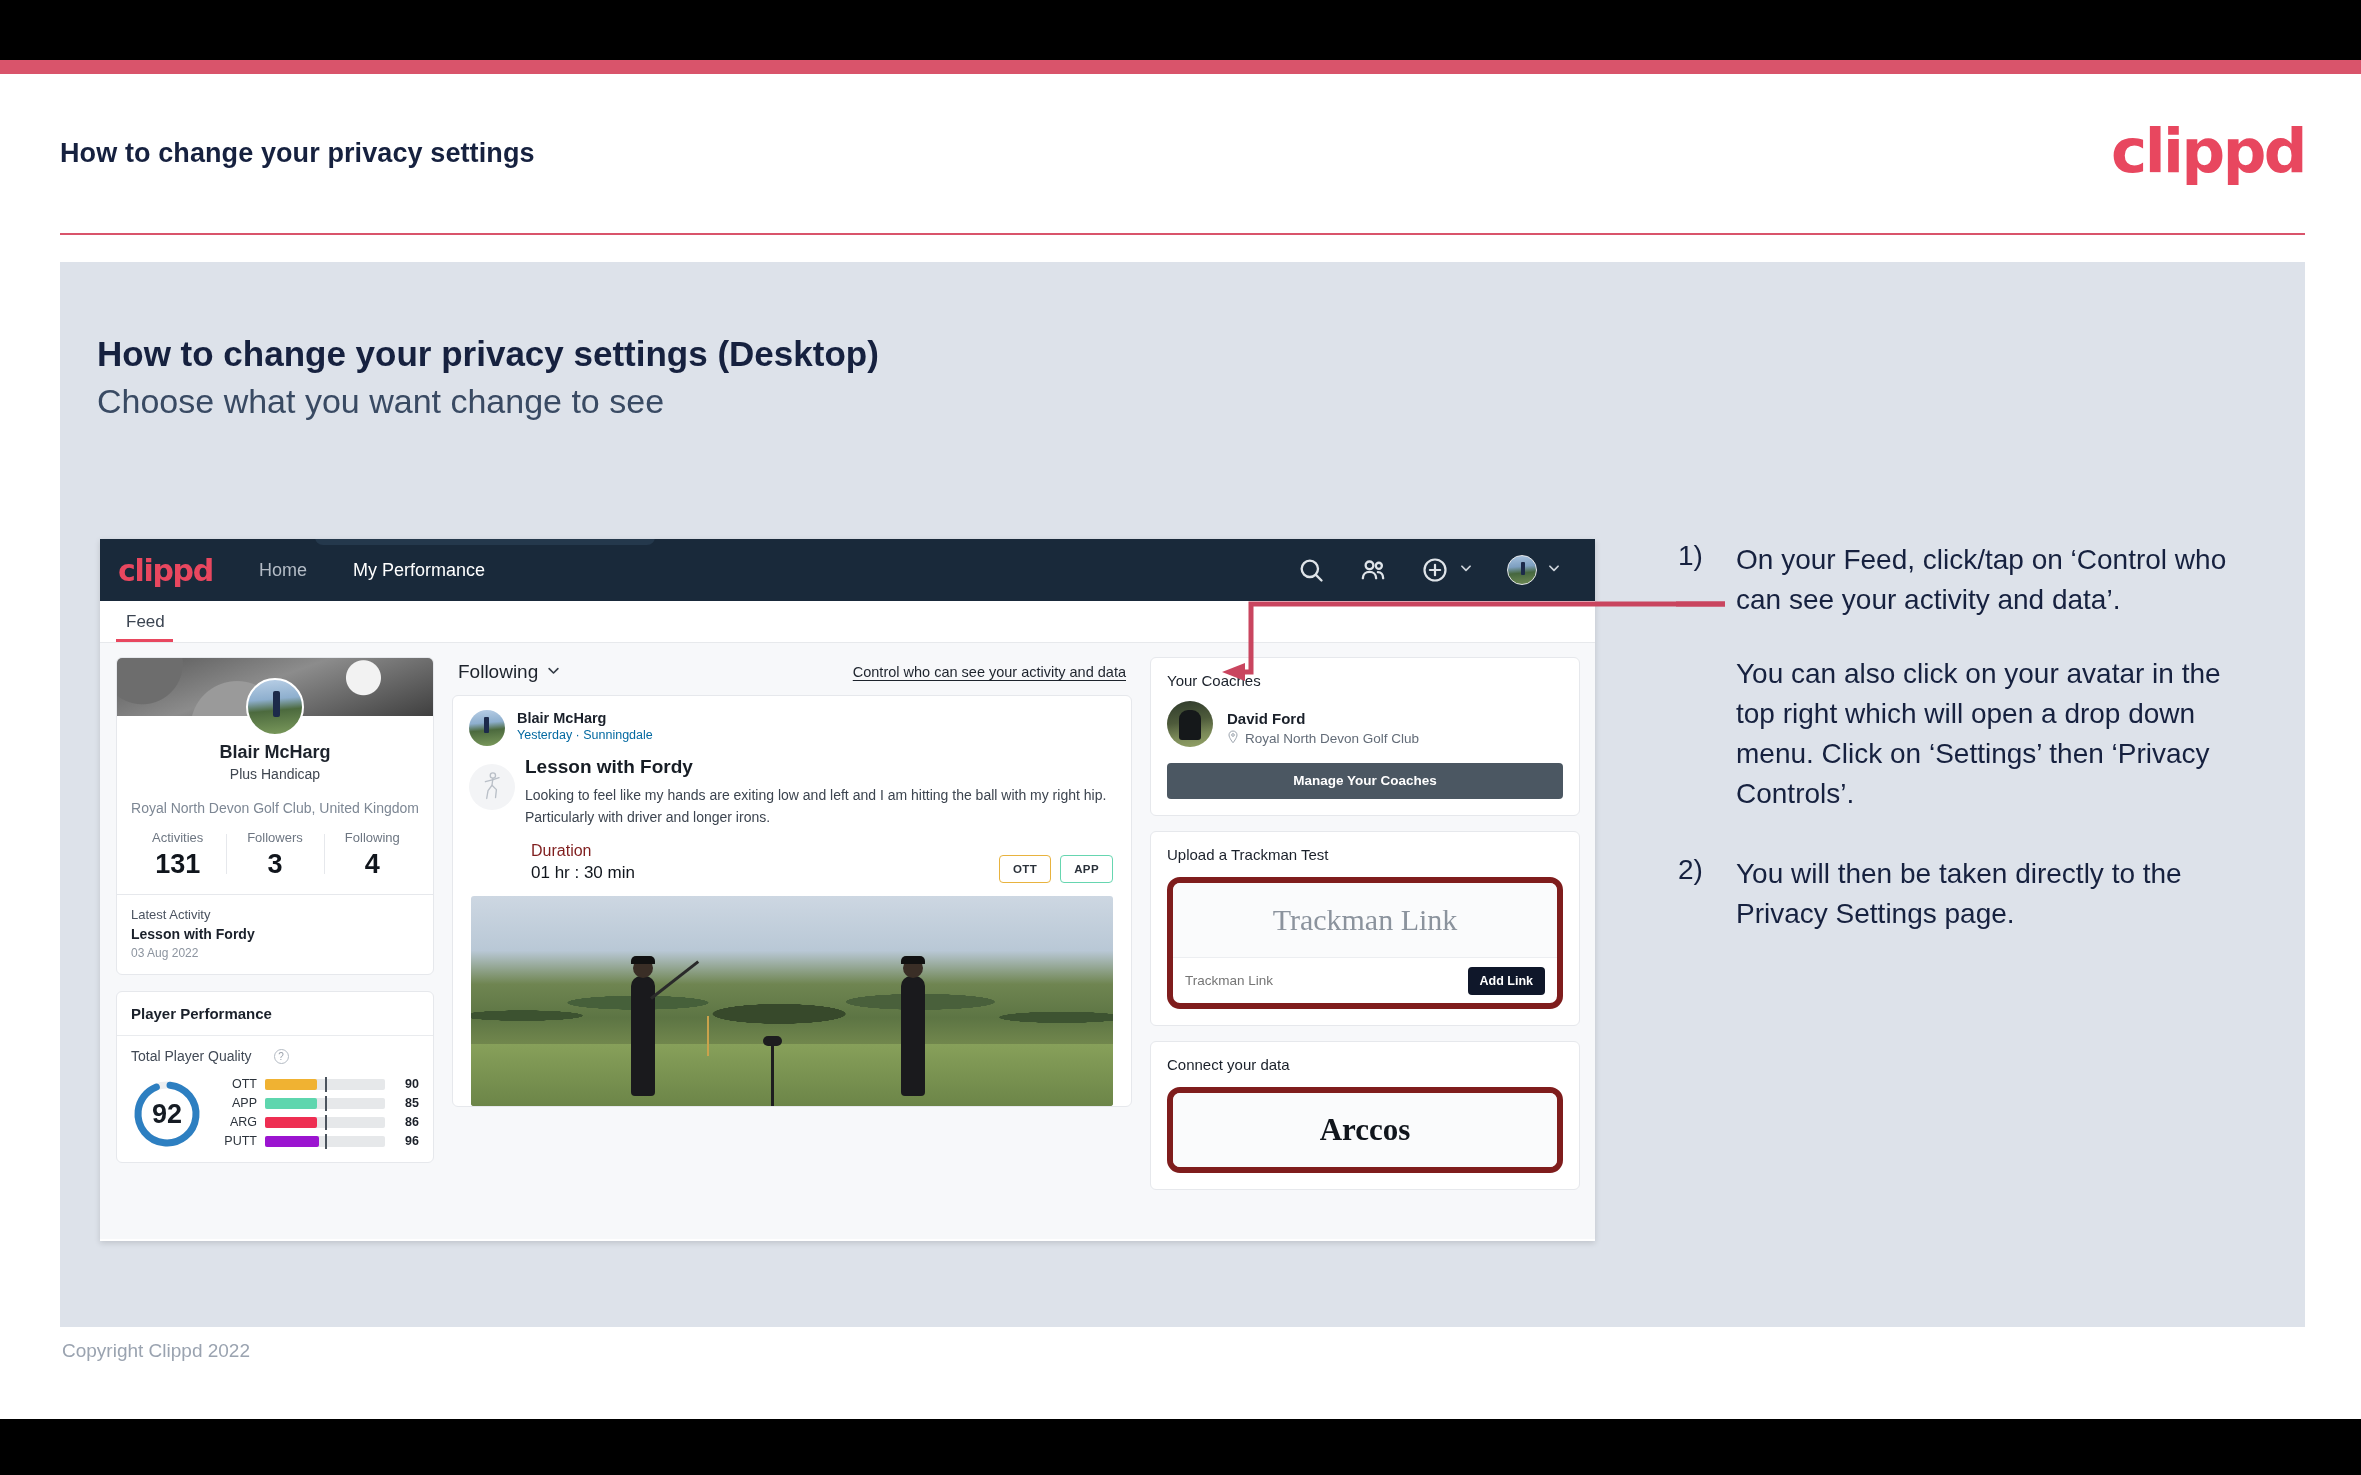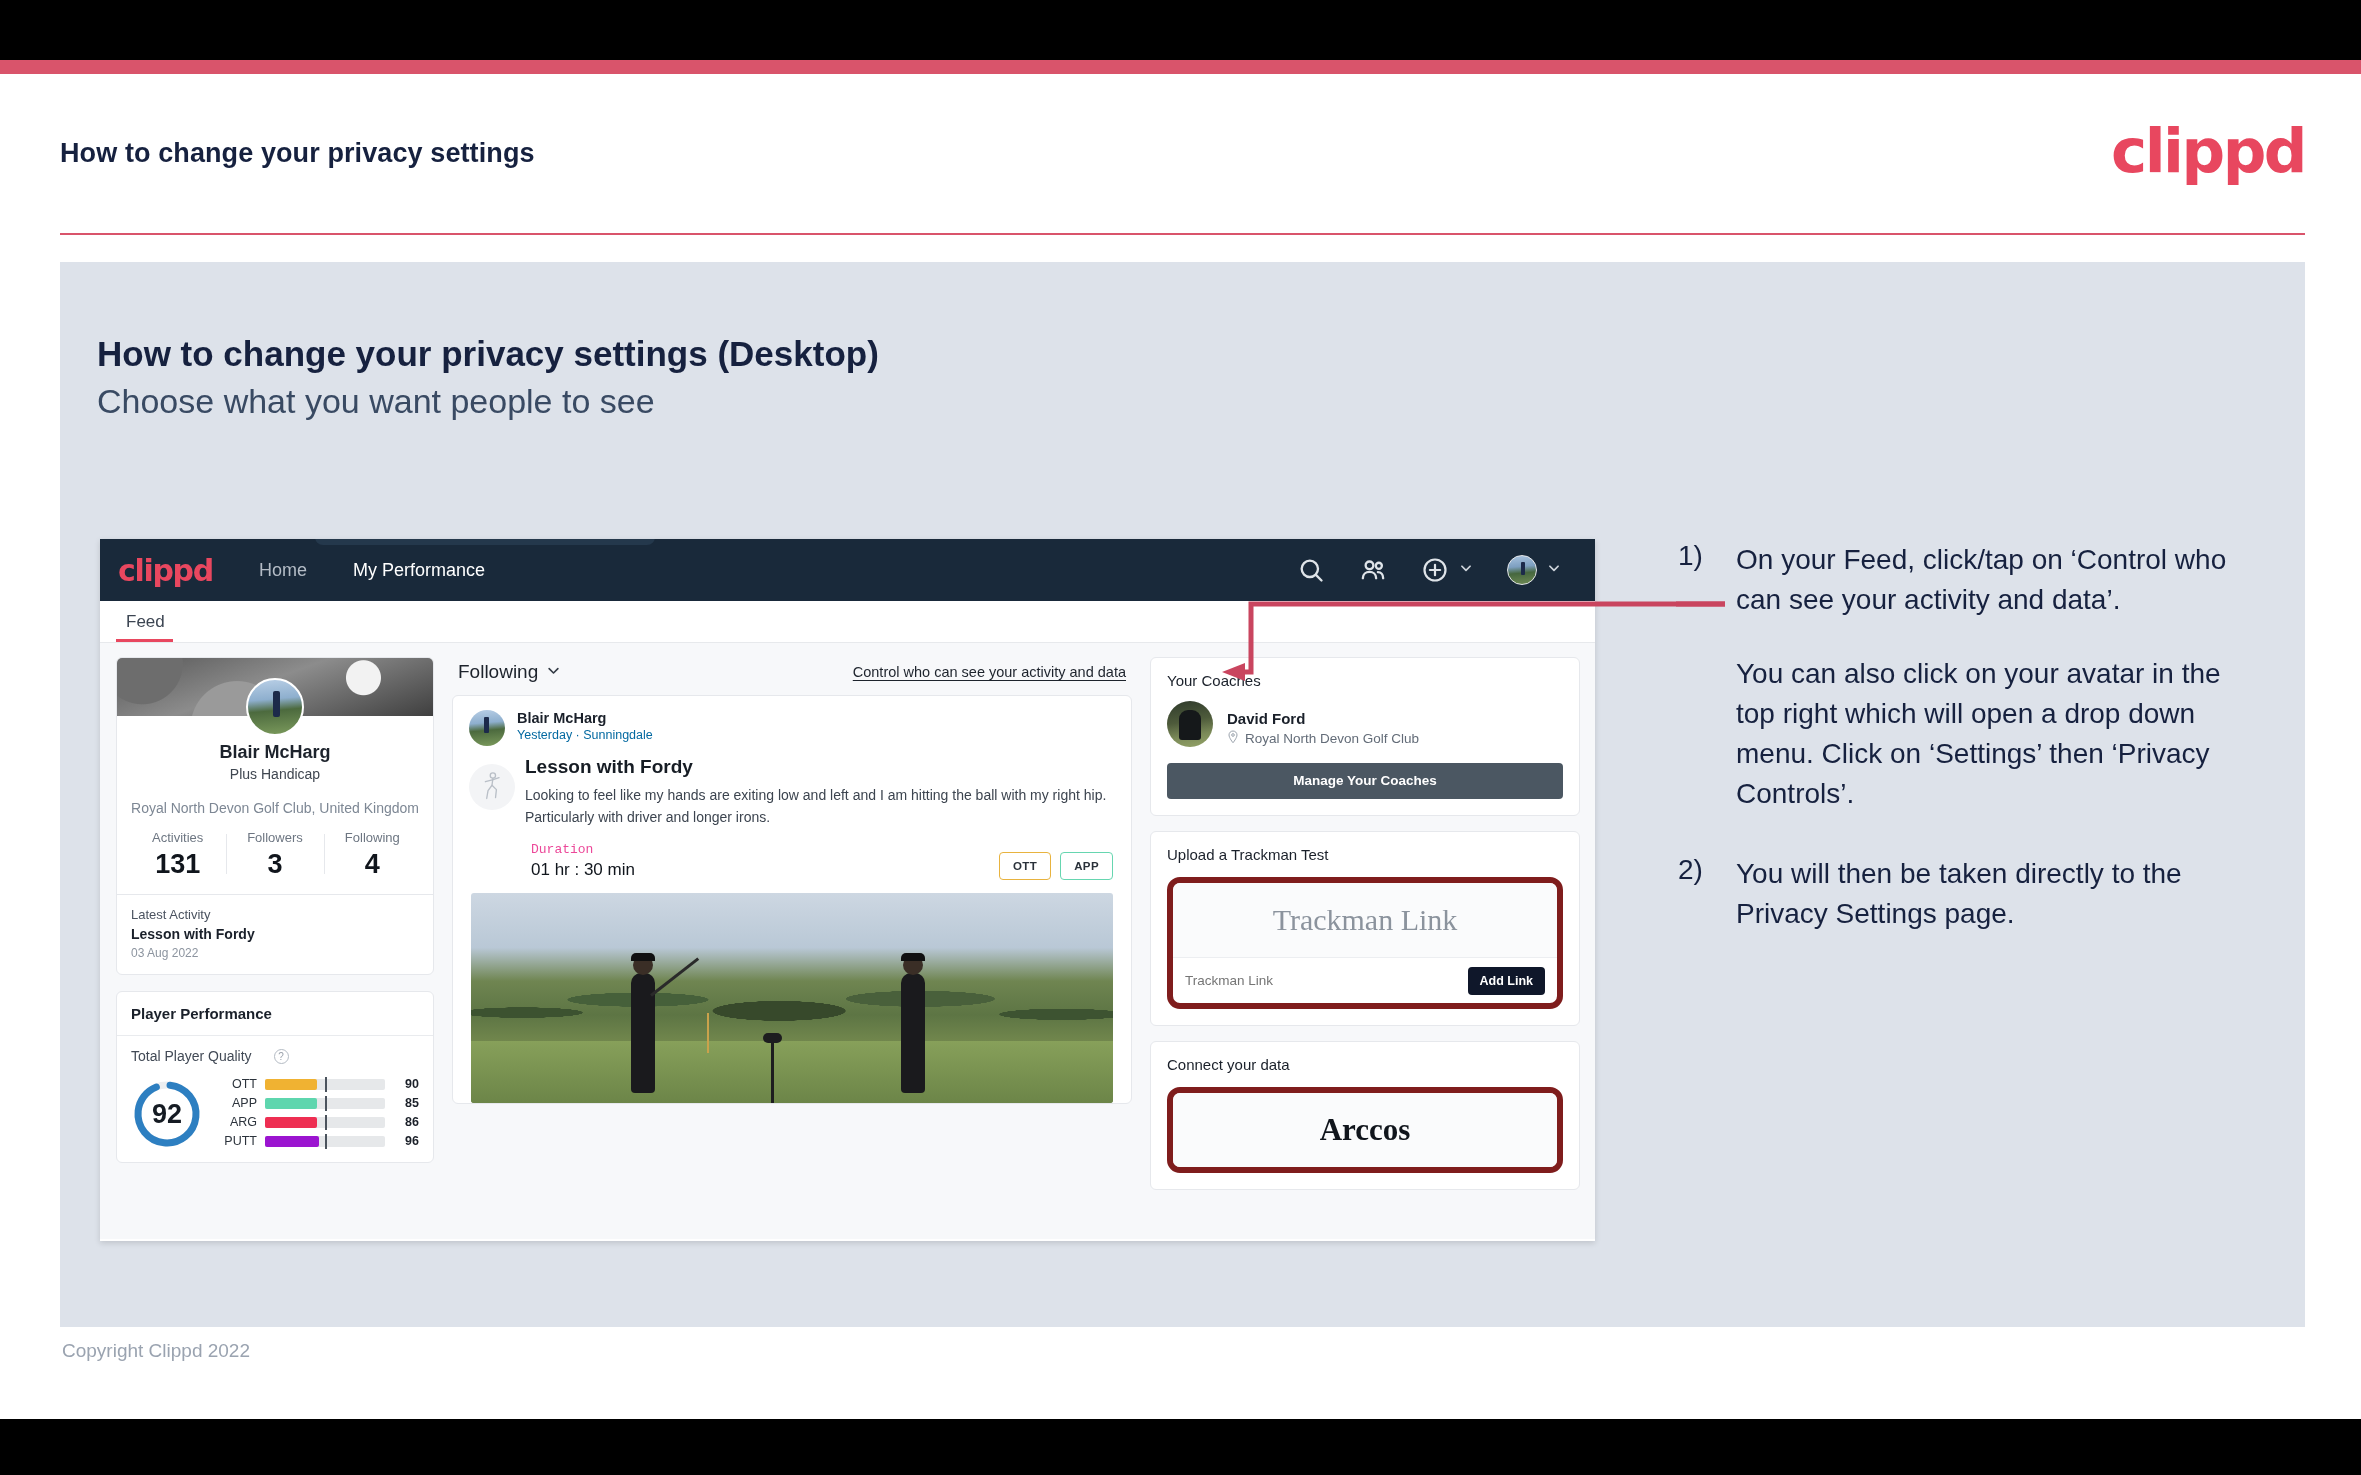--- a/index.html
+++ b/index.html
@@ -190,21 +190,21 @@
   .post-author{ font-size:14.5px; font-weight:700; color:#1a202a; }
   .post-meta{ font-size:12.5px; color:#0369a1; margin-top:2px; }
   .post-main{ display:flex; gap:10px; padding:4px 16px 0 16px; }
   .swing-ico{
     width:46px;height:46px;border-radius:50%;background:#f3f4f6;flex:0 0 46px;
     display:flex;align-items:center;justify-content:center;margin-top:8px;
   }
   .post-title{ font-size:19px; font-weight:700; color:#161c24; }
   .post-text { font-size:14px; color:#3c444f; line-height:1.55; margin-top:7px; max-width:620px; }
   .post-durrow{ display:flex; align-items:flex-end; padding:14px 18px 0 78px; }
-  .dur-lbl{ font-size:13px; color:#ec4899;font-family:Liberation Mono, monospace; }
+  .dur-lbl{ font-size:16px; color:#7f1d1d; }
   .dur-val{ font-size:17px; color:#10151c; margin-top:3px; }
   .tagset{ margin-left:auto; display:flex; gap:9px; }
   .tag{
     font-size:11.5px; font-weight:700; color:#2a313a; letter-spacing:.4px;
     padding:7px 13px; border-radius:4px; background:#fff;
   }
   .tag-ott{ border:1.5px solid #e8b33f; }
   .tag-app{ border:1.5px solid #66d6b0; }
   .post-photo{
     margin:13px 18px 0 18px; height:210px; border-radius:3px; overflow:hidden; position:relative;
@@ -296,21 +296,21 @@
   <div class="slide-white"></div>
   <div class="bottom-black"></div>
 
   <div class="slide-header">
     <div class="header-title">How to change your privacy settings</div>
     <div class="brand-logo">clippd</div>
   </div>
 
   <div class="body-panel">
     <div class="body-title">How to change your privacy settings (Desktop)</div>
-    <div class="body-sub">Choose what you want people to see</div>
+    <div class="body-sub">Choose what you want change to see</div>
   </div>
 
   <div class="copyright">Copyright Clippd 2022</div>
 
   <div class="app-shot">
 
     <div class="app-nav">
       <div class="nav-sliver"></div>
       <div class="nav-logo">clippd</div>
       <div class="nav-link">Home</div>

